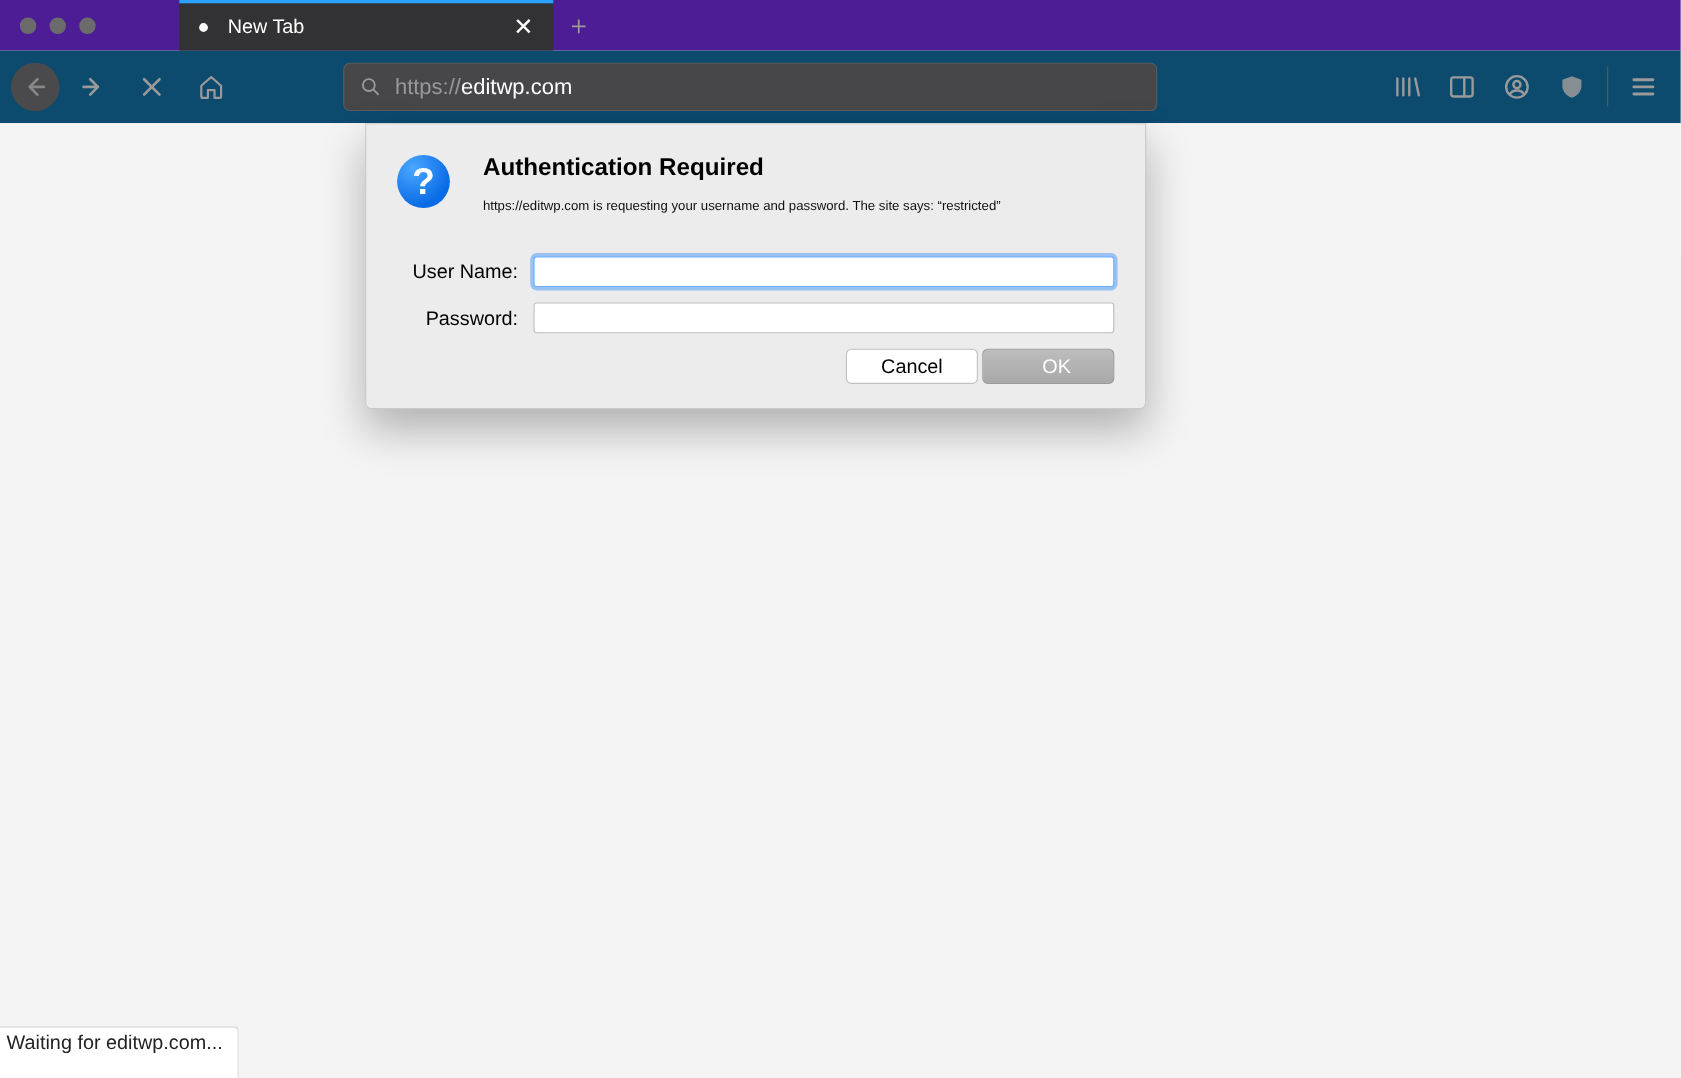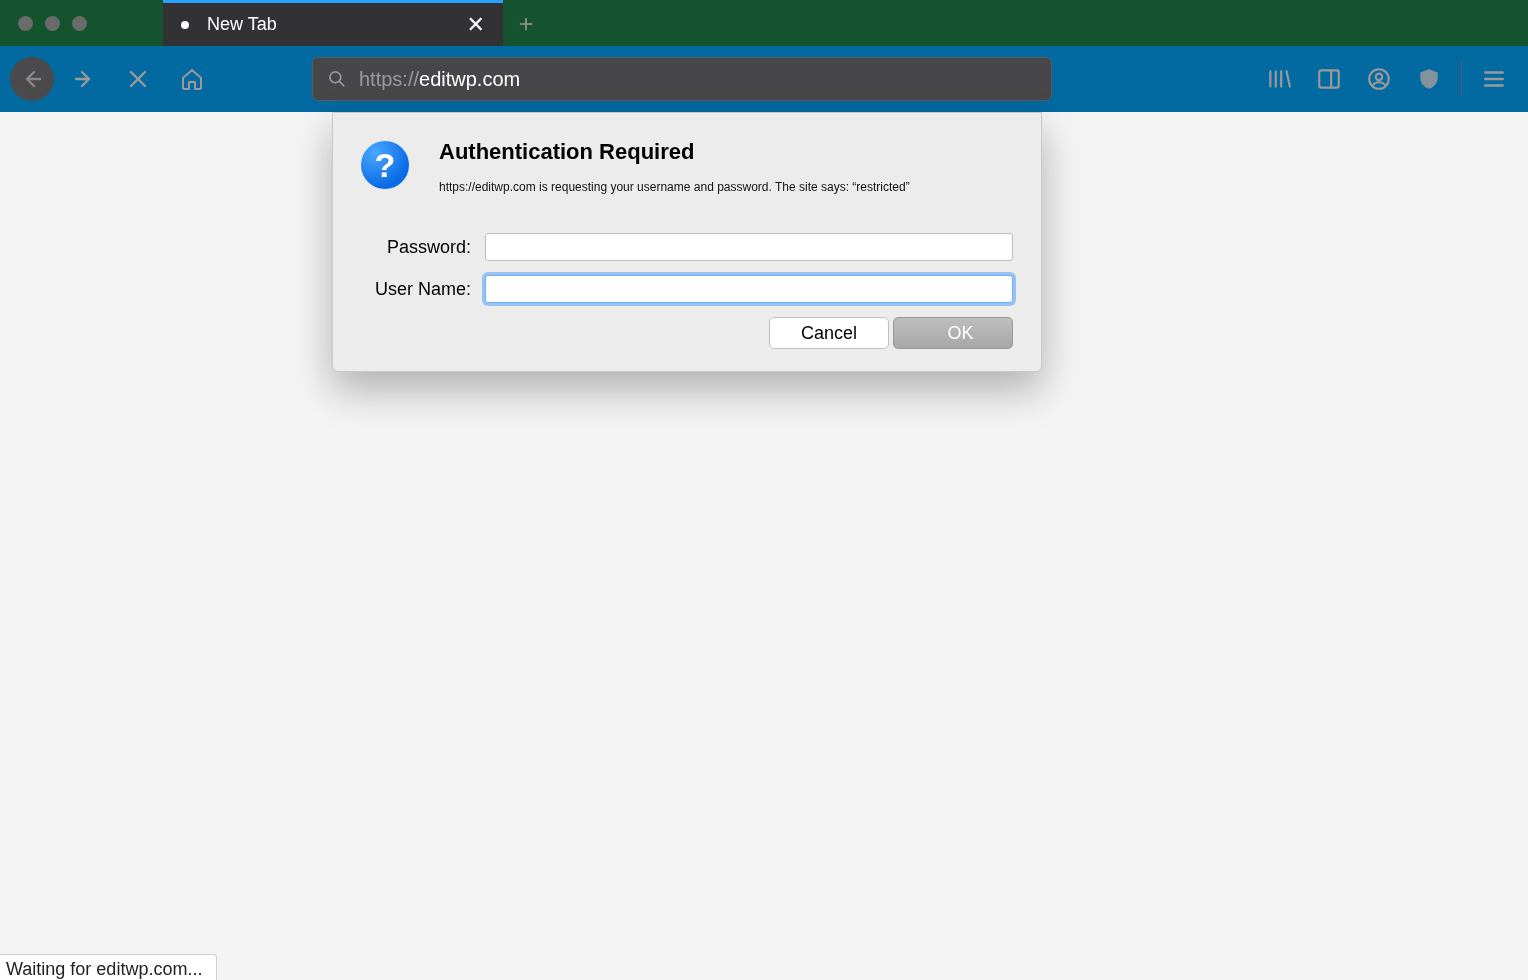--- a/index.html
+++ b/index.html
@@ -9,21 +9,21 @@
     background: #fff;
     width: 1528px;
     height: 980px;
     overflow: hidden;
     position: relative;
     font-size: 16px;
   }
 
   
   .tabstrip {
-    background: #14532d;
+    background: #4c1d95;
     height: 46px;
     display: flex;
     align-items: center;
     padding-left: 12px;
     color: #bbb;
   }
   .traffic-lights { display: flex; gap: 12px; margin-right: 76px; margin-left:6px;}
   .traffic-lights .dot {
     width: 15px; height: 15px; border-radius: 50%;
     background: #6b6b6b;
@@ -46,21 +46,21 @@
   }
   .tab-title { flex: 1; }
   .tab-close { color: #fff; font-size: 22px; cursor: pointer; }
   .newtab-btn {
     width: 46px; height: 46px; display: flex; align-items: center; justify-content: center;
     color: #9a9a9a; font-size: 24px; cursor: pointer;
   }
 
   
   .navbar {
-    background: #0369a1;
+    background: #0c4a6e;
     height: 66px;
     display: flex;
     align-items: center;
     padding: 0 10px;
     gap: 6px;
   }
   .nav-btn {
     width: 48px; height: 48px; display:flex; align-items:center; justify-content:center;
     color: #9a9a9a; cursor:pointer; border-radius:6px;
   }
@@ -180,21 +180,21 @@
     background: linear-gradient(#bdbdbd,#a8a8a8);
     color:#fff; border:1px solid #999;padding-left:15px;
   }
 
   
   .statusbar {
     position:absolute; left:0; bottom:0;
     background:#fff;
     border:1px solid #d0d0d0;
     border-left:none; border-bottom:none;
-    padding:4px 14px 0 6px;
+    padding:4px 14px 21px 6px;
     font-size:18px;
     color:#222;
     border-top-right-radius:4px;
   }
 </style>
 </head>
 <body>
 
 <div class="tabstrip">
   <div class="traffic-lights">
@@ -281,28 +281,28 @@
 
 <div class="dialog">
   <div class="dialog-top">
     <div class="dlg-icon">?</div>
     <div style="flex:1">
       <div class="dlg-title">Authentication Required</div>
       <div class="dlg-msg">https://editwp.com is requesting your username and password. The site says: “restricted”</div>
     </div>
   </div>
   <div class="form">
+    <div class="form-row username">
+      <label>User Name:</label>
+      <input type="text" value="" style="">
+    </div>
     <div class="form-row">
       <label>Password:</label>
       <input type="password" value="" style="">
     </div>
-    <div class="form-row username">
-      <label>User Name:</label>
-      <input type="text" value="" style="">
-    </div>
     <div class="dlg-buttons">
       <div class="btn cancel">Cancel</div>
       <div class="btn ok">OK</div>
     </div>
   </div>
 </div>
 
 <div class="statusbar">Waiting for editwp.com...</div>
 
 </body></html>

